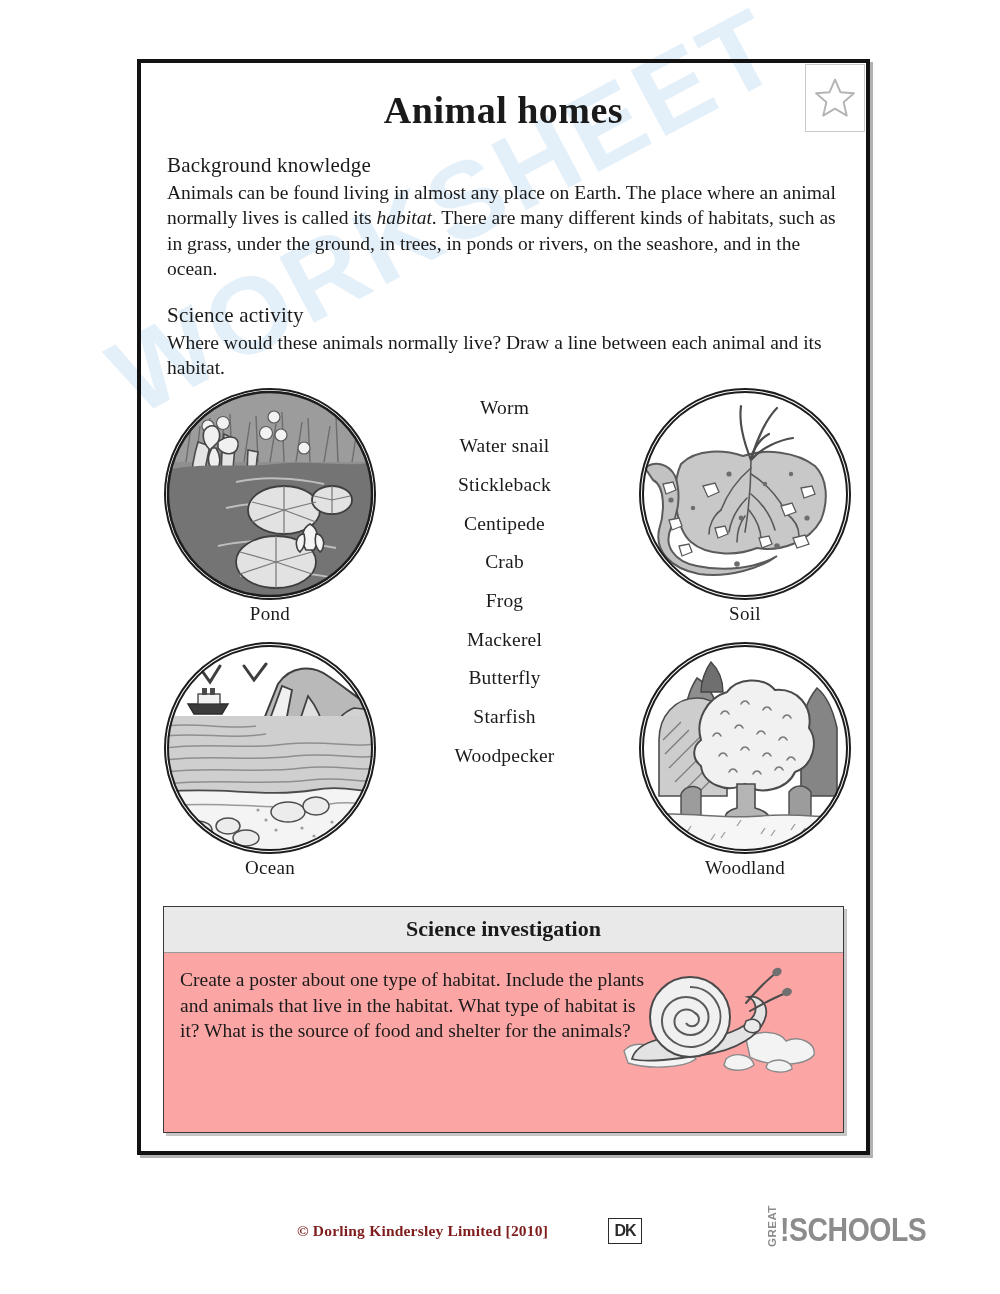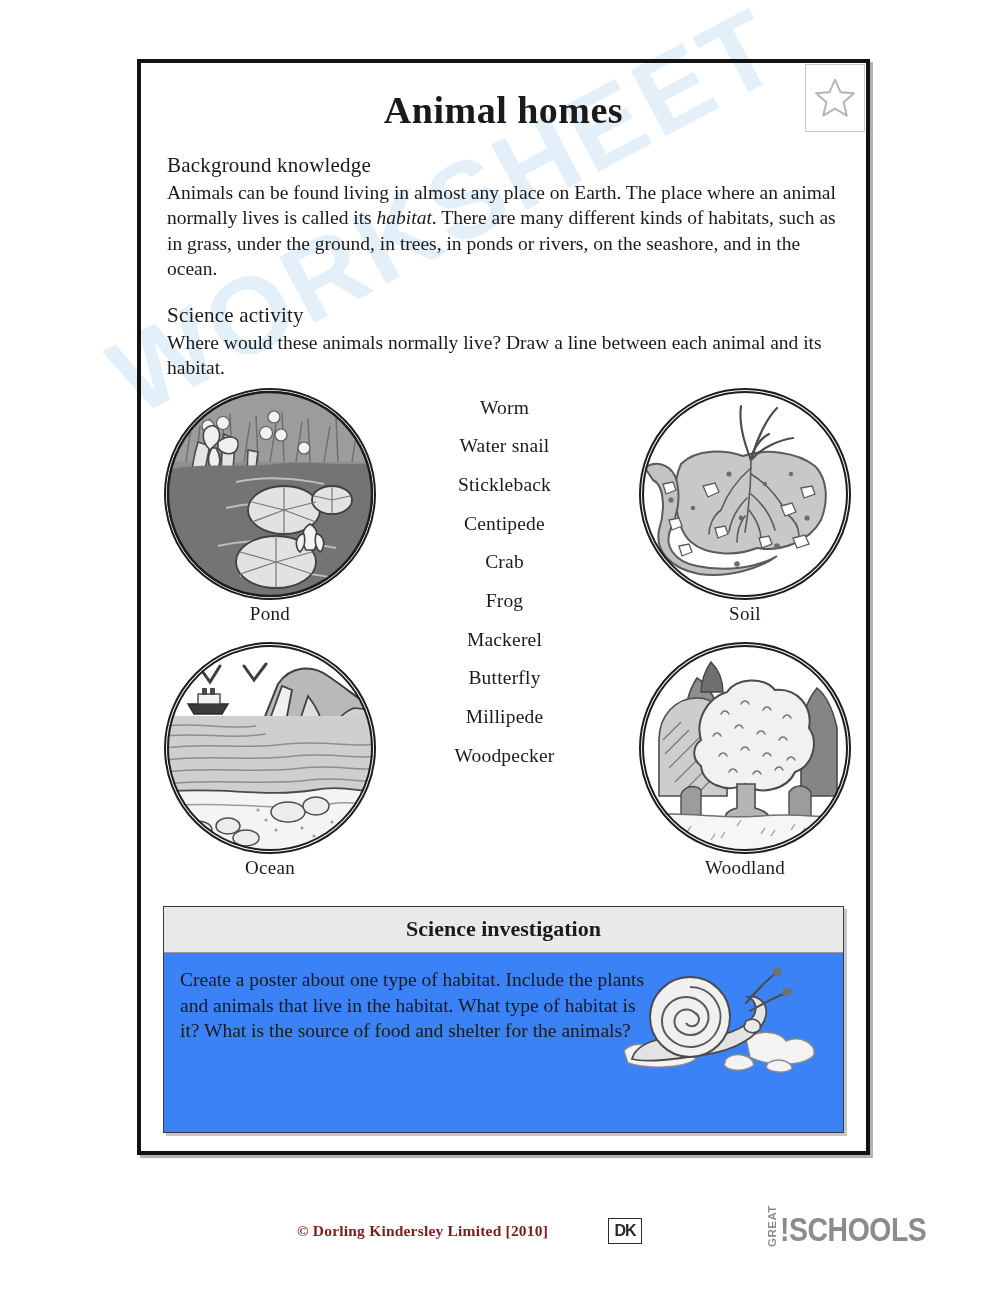--- a/index.html
+++ b/index.html
@@ -148,21 +148,21 @@
     letter-spacing: .2px;
   }
 
   
   #investigation {
     position: absolute;
     left: 22px;
     right: 22px;
     top: 843px;
     border: 1px solid #3a3a3a;
-    background: #3b82f6;
+    background: #fca5a5;
     box-shadow: 3px 3px 0 rgba(0,0,0,.22);
     box-sizing: border-box;
   }
   #investigation-header {
     background: #e9e9e9;
     border-bottom: 1px solid #9a9a9a;
     text-align: center;
     font-weight: bold;
     font-size: 22px;
     padding: 9px 0 10px 0;
@@ -581,21 +581,21 @@
 
     <div id="animal-list">
       <div class="animal-item">Worm</div>
       <div class="animal-item">Water snail</div>
       <div class="animal-item">Stickleback</div>
       <div class="animal-item">Centipede</div>
       <div class="animal-item">Crab</div>
       <div class="animal-item">Frog</div>
       <div class="animal-item">Mackerel</div>
       <div class="animal-item">Butterfly</div>
-      <div class="animal-item">Millipede</div>
+      <div class="animal-item">Starfish</div>
       <div class="animal-item">Woodpecker</div>
     </div>
   </div>
 
   <div id="investigation">
     <div id="investigation-header">Science investigation</div>
     <div id="investigation-body">
       <p id="investigation-text">Create a poster about one type of habitat. Include the plants and animals that live in the habitat. What type of habitat is it? What is the source of food and shelter for the animals?</p>
       <div id="snail-wrap">
         <svg viewBox="0 0 205 120" width="205" height="120">

